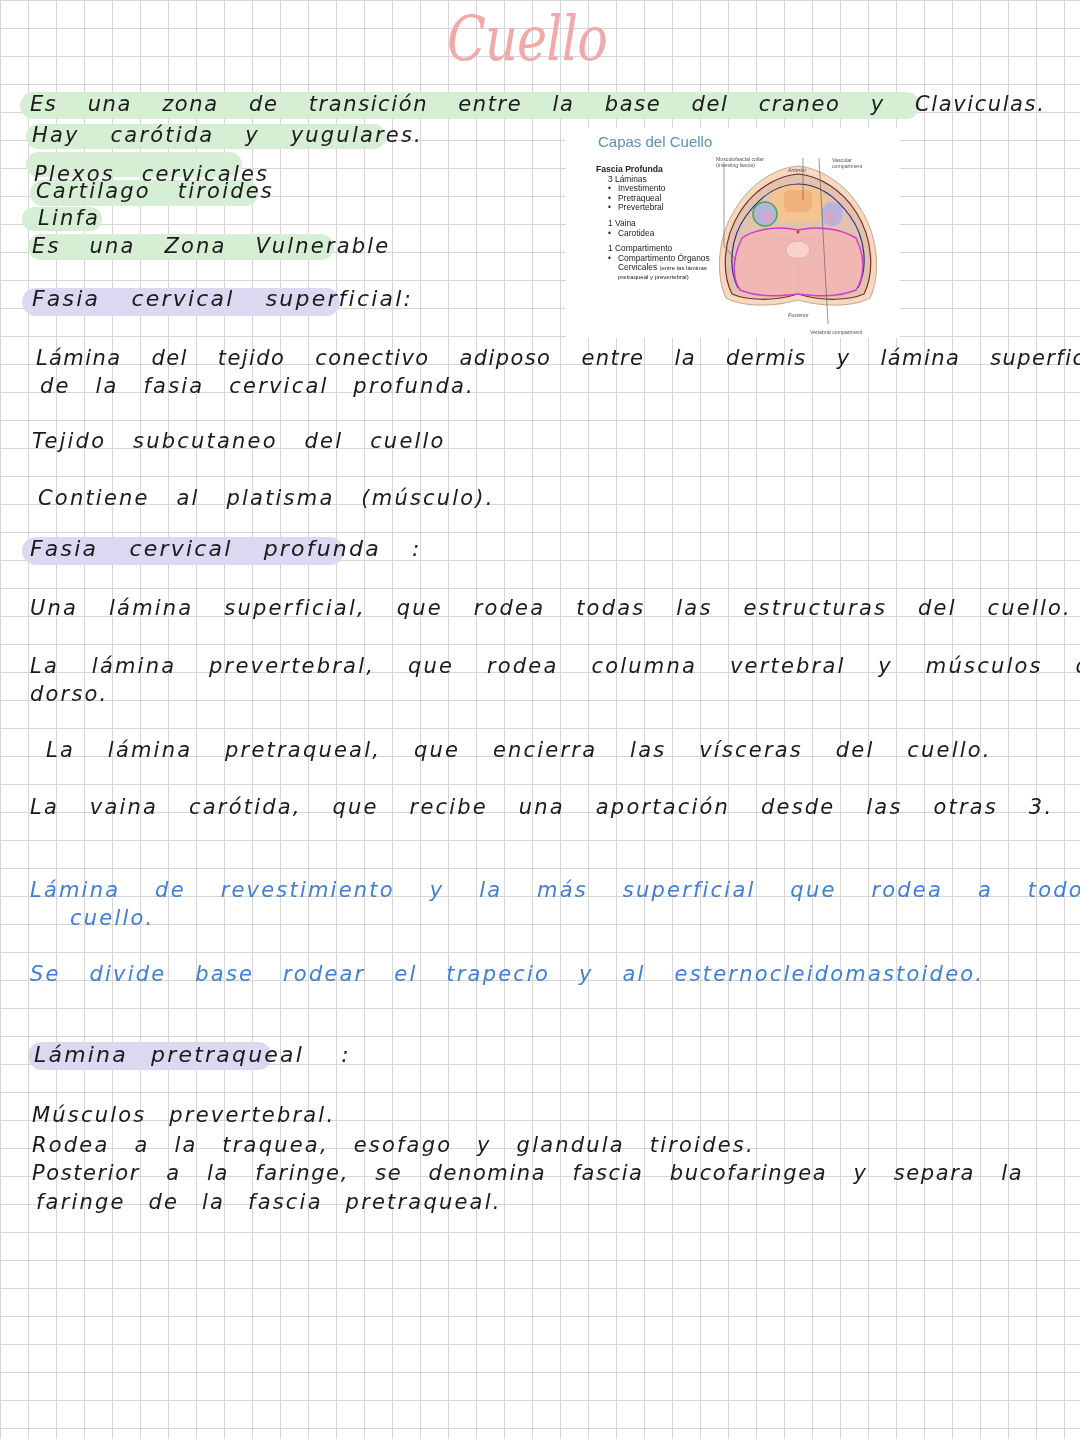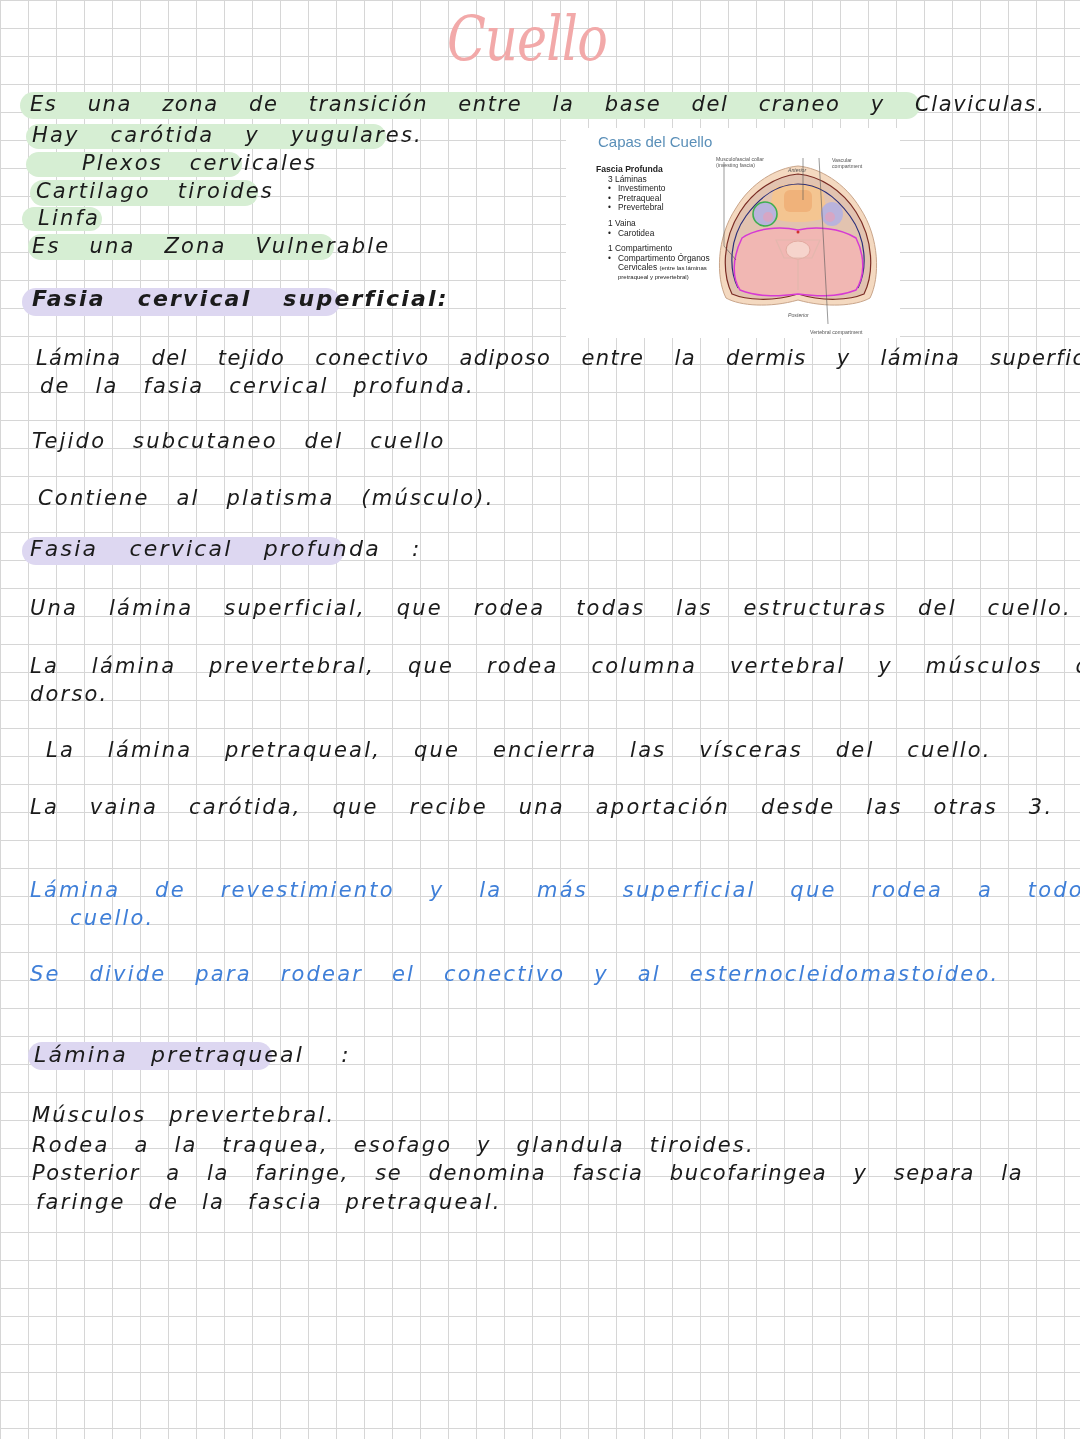--- a/index.html
+++ b/index.html
@@ -48,21 +48,21 @@
 
 <div class="hl green" style="left:20px;top:92px;width:900px;height:27px;"></div>
 <div class="hl green" style="left:26px;top:124px;width:360px;height:25px;"></div>
 <div class="hl green" style="left:26px;top:152px;width:216px;height:25px;"></div>
 <div class="hl green" style="left:30px;top:180px;width:228px;height:26px;"></div>
 <div class="hl green" style="left:22px;top:207px;width:80px;height:24px;"></div>
 <div class="hl green" style="left:28px;top:234px;width:306px;height:26px;"></div>
 
 <div class="hw" style="left:30px;top:92px;word-spacing:22px;letter-spacing:1.6px;">Es una zona de transición entre la base del craneo y Claviculas.</div>
 <div class="hw" style="left:32px;top:123px;word-spacing:22px;">Hay carótida y yugulares.</div>
-<div class="hw" style="left:34px;top:151px;word-spacing:18px;margin-left:48px;">Plexos cervicales</div>
+<div class="hw" style="left:34px;top:162px;word-spacing:18px;">Plexos cervicales</div>
 <div class="hw" style="left:36px;top:179px;word-spacing:18px;">Cartilago tiroides</div>
 <div class="hw" style="left:38px;top:206px;">Linfa</div>
 <div class="hw" style="left:32px;top:234px;word-spacing:20px;">Es una Zona Vulnerable</div>
 
 <div class="figure">
   <div class="fig-title">Capas del Cuello</div>
   <div class="fig-list">
     <div class="b">Fascia Profunda</div>
     <div class="ind">3 Láminas</div>
     <div class="ind dot">Investimento</div>
@@ -114,41 +114,41 @@
   <div class="fig-lbl" style="left:222px;top:39px;font-style:italic;">Anterior</div>
   <div class="fig-lbl" style="left:266px;top:29px;">
     <div>Vascular</div>
     <div>compartment</div>
   </div>
   <div class="fig-lbl" style="left:222px;top:184px;font-style:italic;">Posterior</div>
   <div class="fig-lbl" style="left:244px;top:201px;">Vertebral compartment</div>
 </div>
 
 <div class="hl purple" style="left:22px;top:288px;width:318px;height:28px;"></div>
-<div class="hw" style="left:32px;top:286px;font-size:22px;word-spacing:22px;font-weight:bold;">
+<div class="hw" style="left:32px;top:286px;font-size:22px;word-spacing:22px;">
   <span>Fasia cervical superficial</span><span>:</span>
 </div>
 <div class="hw" style="left:36px;top:346px;word-spacing:22px;letter-spacing:1.4px;">Lámina del tejido conectivo adiposo entre la dermis y lámina superficial</div>
 <div class="hw" style="left:40px;top:374px;word-spacing:16px;">de la fasia cervical profunda.</div>
 <div class="hw" style="left:32px;top:429px;word-spacing:18px;">Tejido subcutaneo del cuello</div>
 <div class="hw" style="left:38px;top:486px;word-spacing:18px;">Contiene al platisma (músculo).</div>
 
 <div class="hl purple" style="left:22px;top:537px;width:322px;height:28px;"></div>
 <div class="hw" style="left:30px;top:536px;font-size:22px;word-spacing:22px;">
   <span>Fasia cervical profunda</span> <span>:</span>
 </div>
 <div class="hw" style="left:30px;top:596px;word-spacing:22px;">Una lámina superficial, que rodea todas las estructuras del cuello.</div>
 <div class="hw" style="left:30px;top:654px;word-spacing:24px;">La lámina prevertebral, que rodea columna vertebral y músculos del</div>
 <div class="hw" style="left:30px;top:682px;">dorso.</div>
 <div class="hw" style="left:30px;top:738px;word-spacing:24px;padding-left:16px;">La lámina pretraqueal, que encierra las vísceras del cuello.</div>
 <div class="hw" style="left:30px;top:795px;word-spacing:22px;">La vaina carótida, que recibe una aportación desde las otras 3.</div>
 
 <div class="hw blue" style="left:30px;top:878px;word-spacing:26px;">Lámina de revestimiento y la más superficial que rodea a todo el</div>
 <div class="hw blue" style="left:30px;top:906px;padding-left:40px;">cuello.</div>
-<div class="hw blue" style="left:30px;top:962px;word-spacing:20px;">Se divide para rodear el conectivo y al esternocleidomastoideo.</div>
+<div class="hw blue" style="left:30px;top:962px;word-spacing:20px;">Se divide base rodear el trapecio y al esternocleidomastoideo.</div>
 
 <div class="hl purple" style="left:28px;top:1042px;width:244px;height:28px;"></div>
 <div class="hw" style="left:34px;top:1042px;font-size:22px;word-spacing:14px;">
   <span>Lámina pretraqueal</span> <span style="margin-left:14px;">:</span>
 </div>
 <div class="hw" style="left:32px;top:1103px;word-spacing:14px;">Músculos prevertebral.</div>
 <div class="hw" style="left:32px;top:1133px;word-spacing:16px;">Rodea a la traquea, esofago y glandula tiroides.</div>
 <div class="hw" style="left:32px;top:1161px;word-spacing:18px;letter-spacing:1.6px;">Posterior a la faringe, se denomina fascia bucofaringea y separa la</div>
 <div class="hw" style="left:36px;top:1190px;word-spacing:14px;">faringe de la fascia pretraqueal.</div>
 

